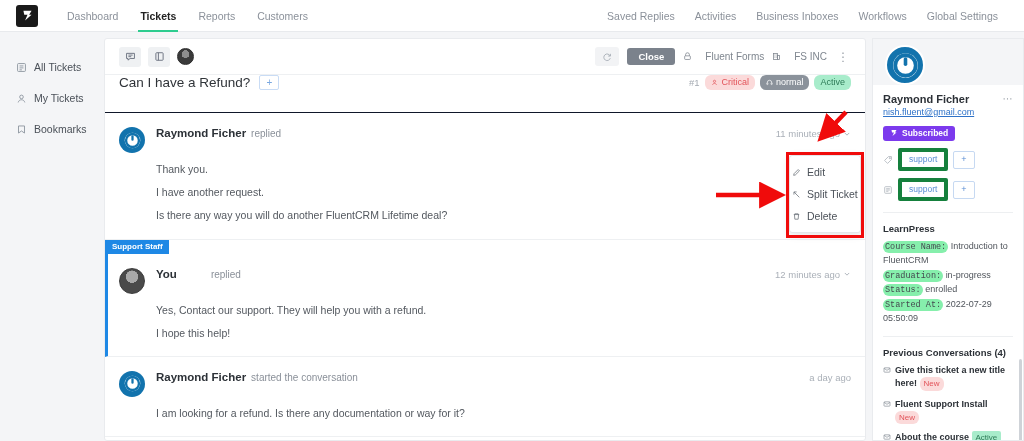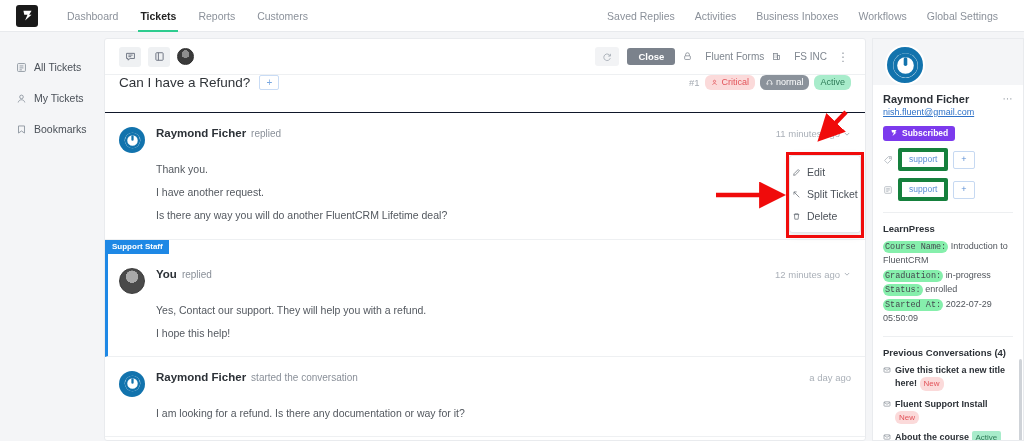--- a/index.html
+++ b/index.html
@@ -368,21 +368,21 @@
           <p>Thank you.</p>
           <p>I have another request.</p>
           <p>Is there any way you will do another FluentCRM Lifetime deal?</p>
         </div>
       </div>
 
       <div class="msg staff">
         <div class="staff-tab">Support Staff</div>
         <div class="msg-head" style="margin-top:14px;">
           <div class="avatar-photo"></div>
-          <div style="display:flex;align-items:baseline;flex:1;">
+          <div style="display:flex;align-items:baseline;flex:1;gap:29px;">
             <span class="msg-author">You</span>
             <span class="msg-action">replied</span>
             <span class="msg-time">
               <span>12 minutes ago</span>
               <svg width="8" height="8" viewBox="0 0 14 14" fill="none" stroke="currentColor" stroke-width="1.6">
                 <path d="M3.2 5.2L7 9l3.8-3.8"></path>
               </svg>
             </span>
           </div>
         </div>

